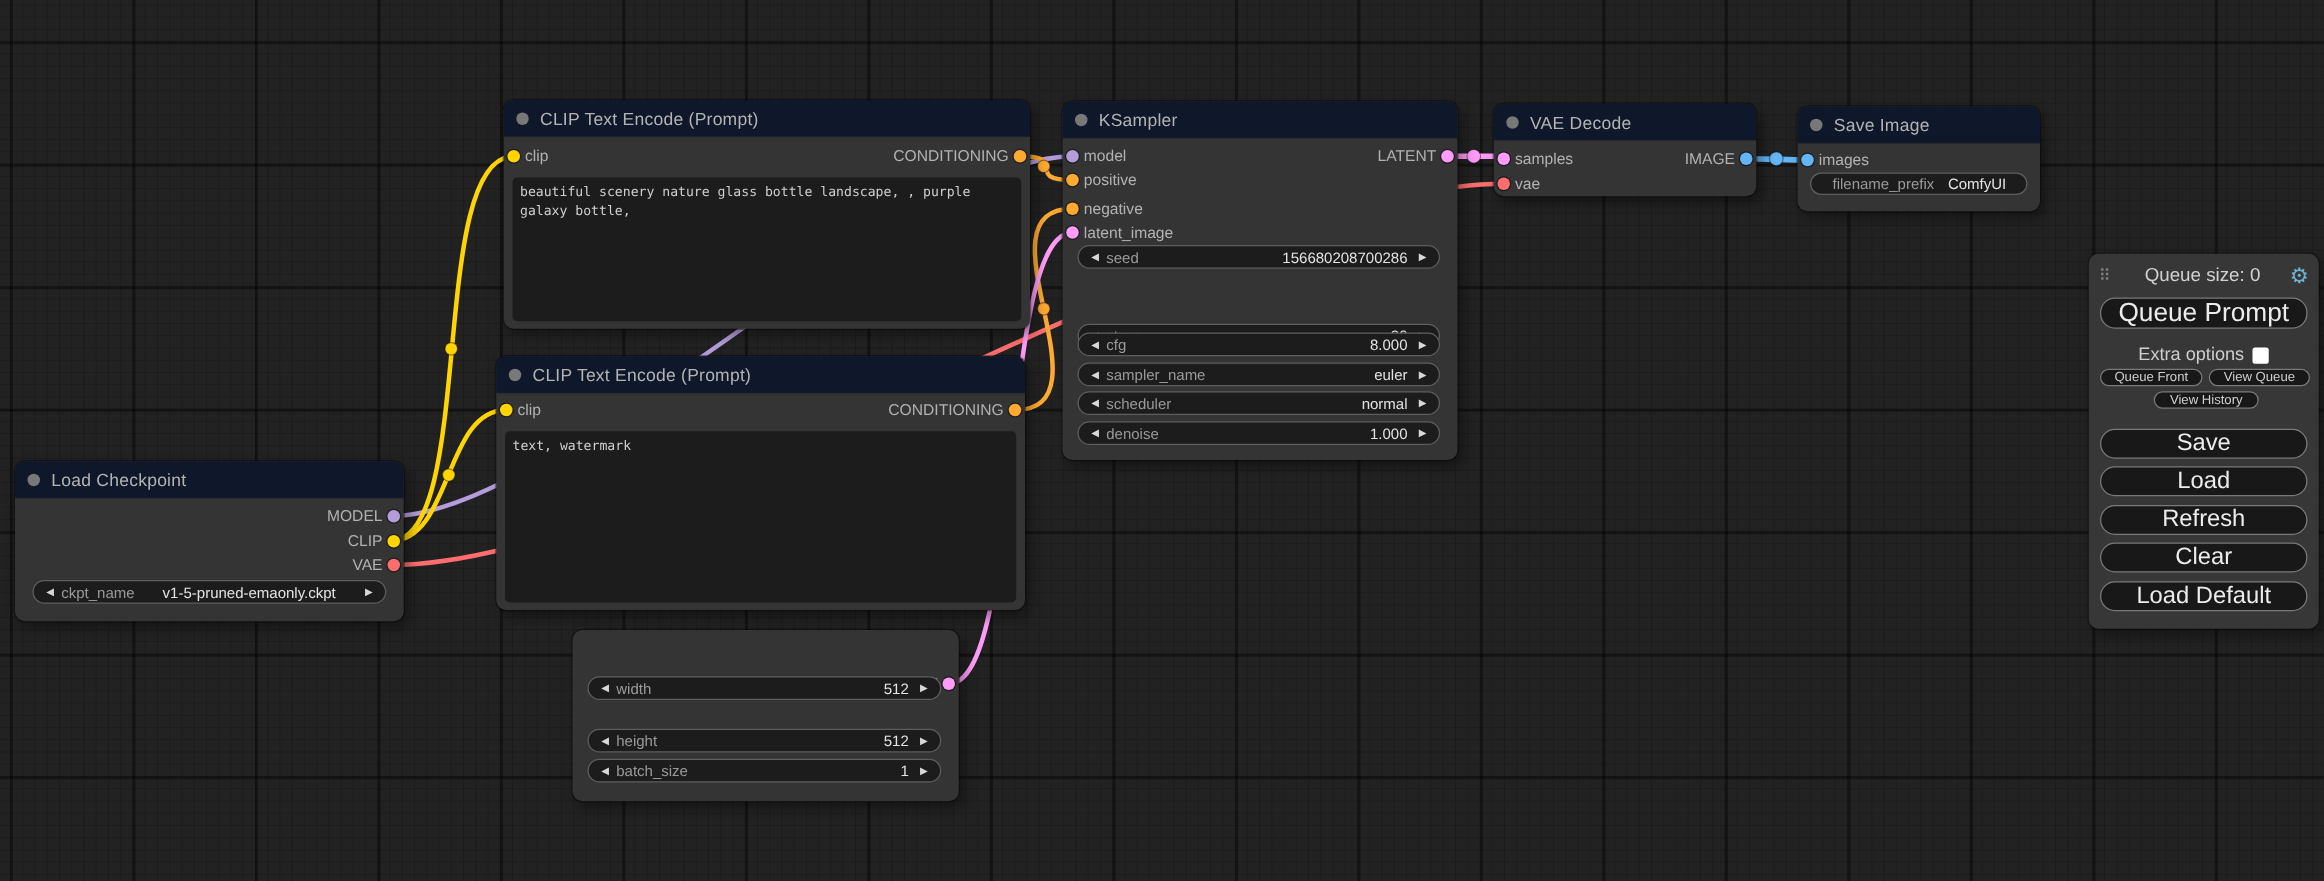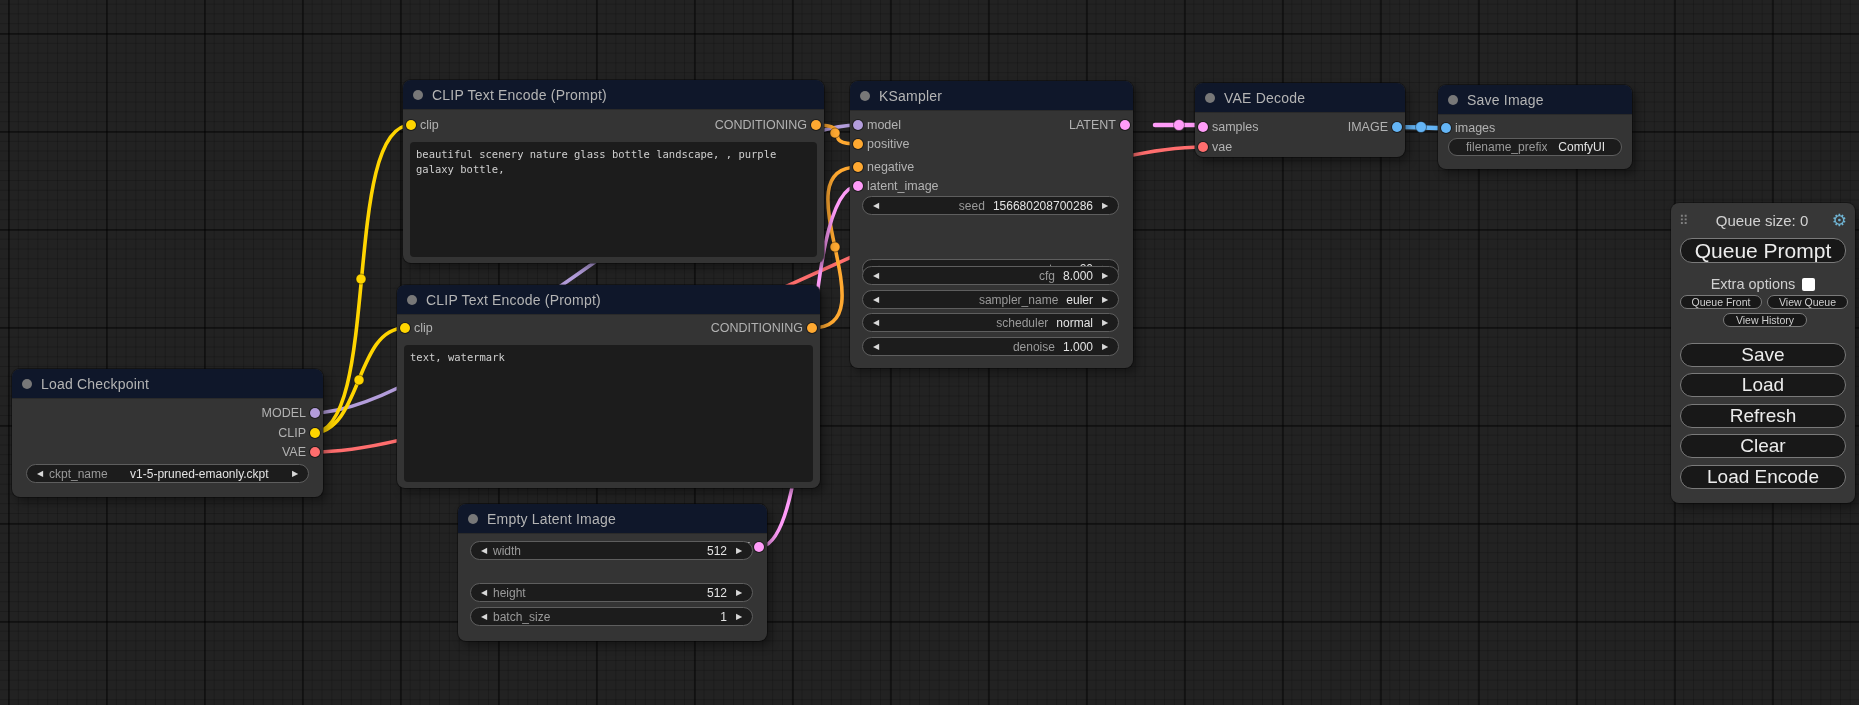--- a/index.html
+++ b/index.html
@@ -159,21 +159,21 @@
       <span class="dot in c-clip"></span>
       <span class="slot-label">clip</span>
     </div>
     <div class="slot-row out" style="top:34px;">
       <span class="slot-label">CONDITIONING</span>
       <span class="dot out c-cond"></span>
     </div>
     <div class="nodetext" style="left:7px; right:7px; top:60px; bottom:6px;">text, watermark</div>
   </div>
 
-  <div class="node" style="left:850px; top:81px; width:283px; height:287px;text-align:right;">
+  <div class="node" style="left:850px; top:81px; width:316px; height:287px;">
     <div class="node-title">
       <span class="titledot"></span>
       <span>KSampler</span>
     </div>
     <div class="slot-row in" style="top:35px;">
       <span class="dot in c-model"></span>
       <span class="slot-label">model</span>
     </div>
     <div class="slot-row out" style="top:35px;">
       <span class="slot-label">LATENT</span>
@@ -258,24 +258,20 @@
       <span class="dot in c-image"></span>
       <span class="slot-label">images</span>
     </div>
     <div class="widget wcenter" style="left:10px; right:10px; top:53px; height:18px; padding-left:14px;">
       <span class="wlabel">filename_prefix</span>
       <span class="wvalue">ComfyUI</span>
     </div>
   </div>
 
   <div class="node" style="left:458px; top:504px; width:309px; height:137px;">
-    <div class="node-title">
-      <span class="titledot"></span>
-      <span>Empty Latent Image</span>
-    </div>
     <div class="slot-row out" style="top:34px;">
       <span class="slot-label">LATENT</span>
       <span class="dot out c-latent"></span>
     </div>
     <div class="widget" style="left:12px; right:14px; top:37px;">
       <span class="warr l"></span>
       <span class="wlabel">width</span>
       <span class="wvalue">512</span>
       <span class="warr r"></span>
     </div>
@@ -304,16 +300,16 @@
       <span class="extra-label">Extra options</span>
       <span class="checkbox"></span>
     </div>
     <div class="mbtn small" style="top:92px; left:9px; width:82px;">Queue Front</div>
     <div class="mbtn small" style="top:92px; left:96px; width:81px;">View Queue</div>
     <div class="mbtn small" style="top:110px; left:52px; width:84px;">View History</div>
     <div class="mbtn big" style="top:140px;">Save</div>
     <div class="mbtn big" style="top:170px;">Load</div>
     <div class="mbtn big" style="top:201px;">Refresh</div>
     <div class="mbtn big" style="top:231px;">Clear</div>
-    <div class="mbtn big" style="top:262px;">Load Encode</div>
+    <div class="mbtn big" style="top:262px;">Load Default</div>
   </div>
 
 </div>
 
 </body></html>

